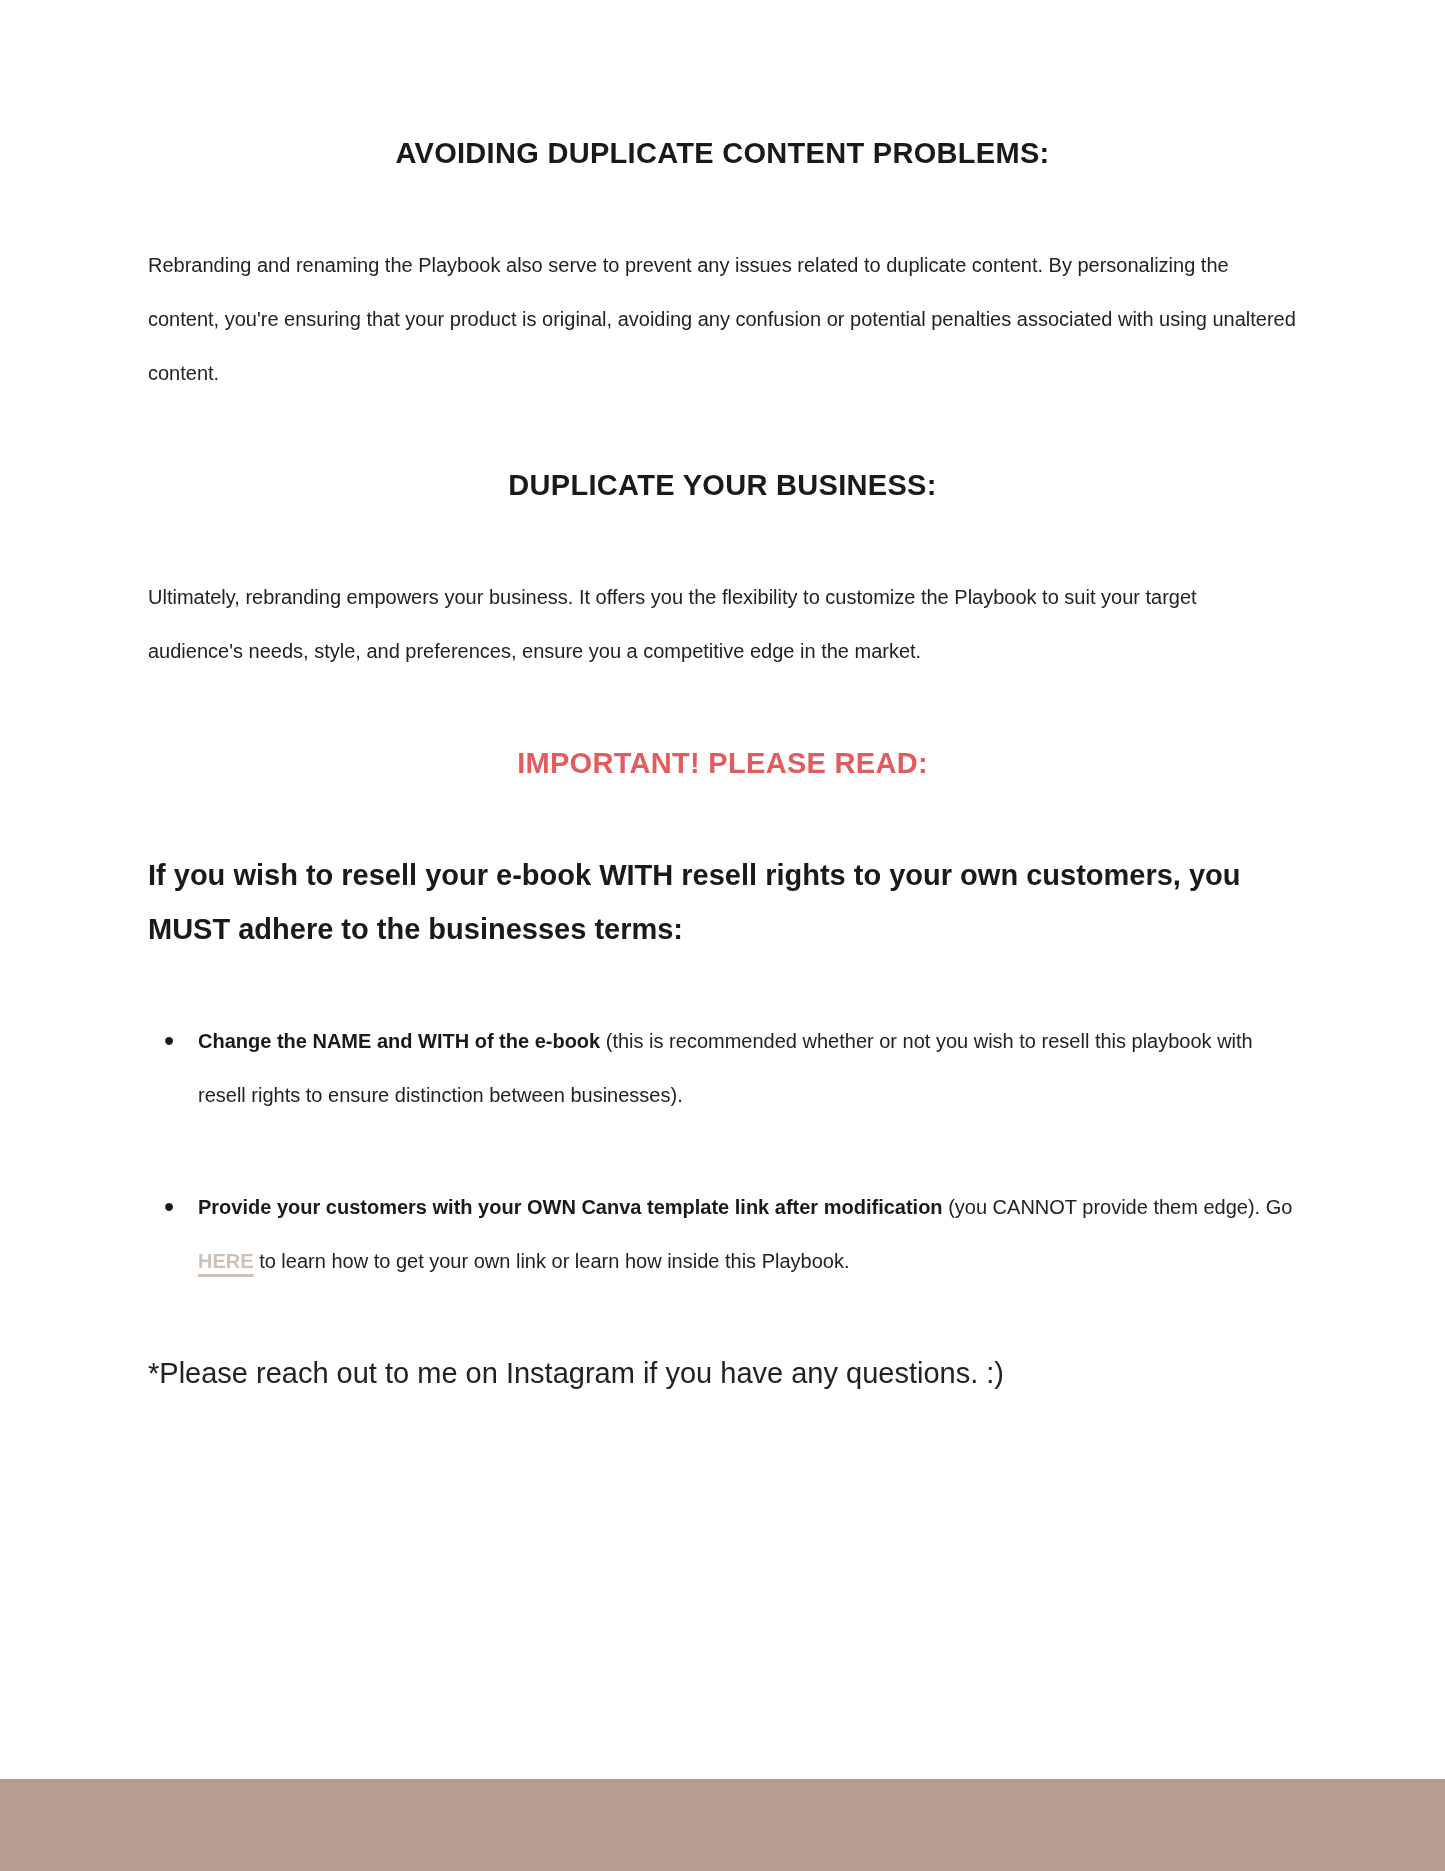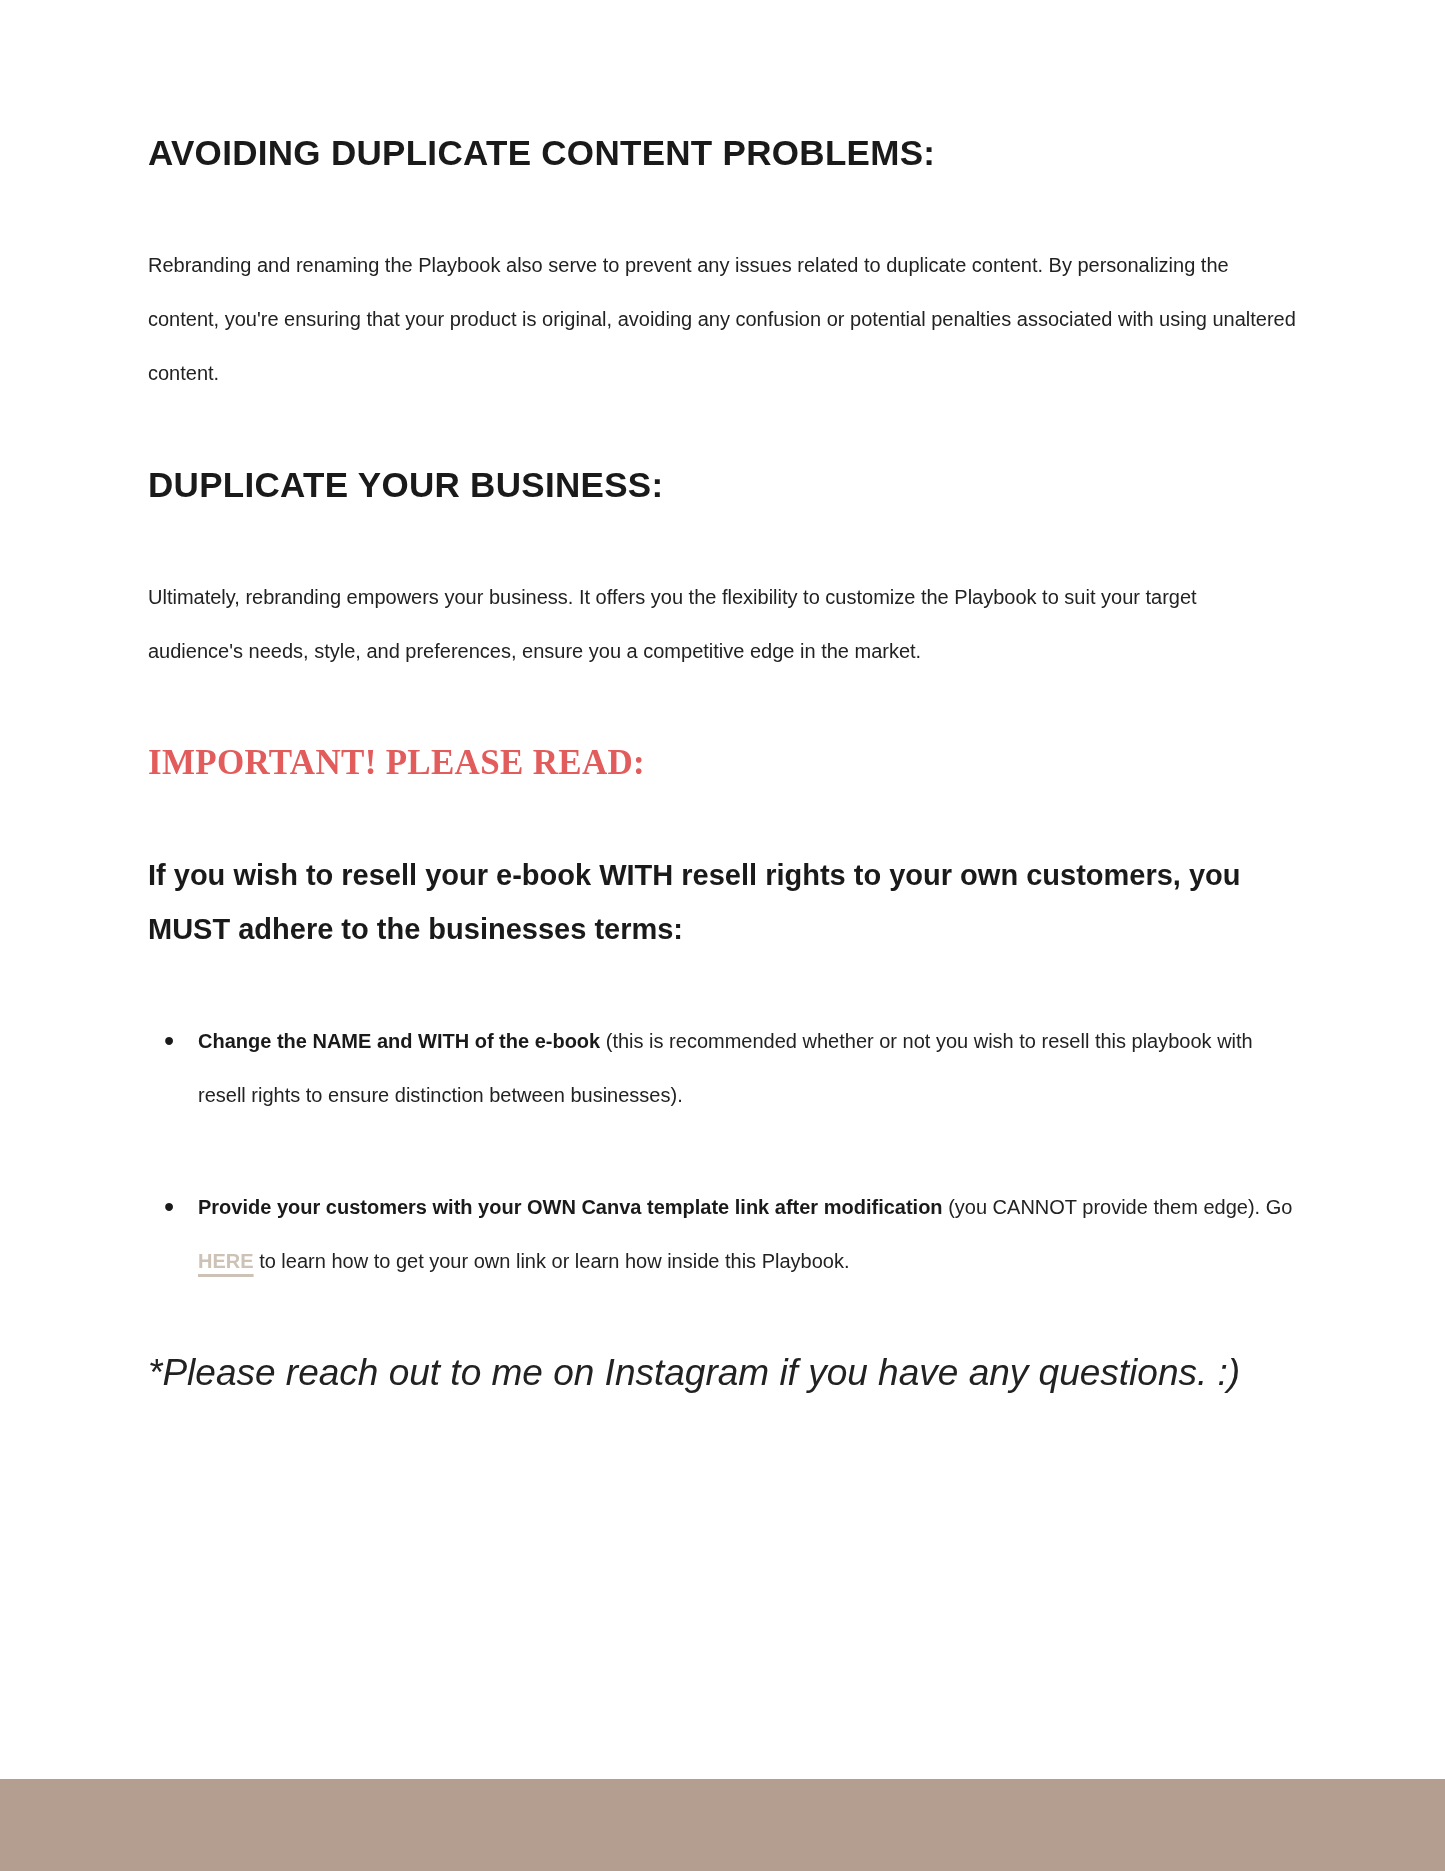--- a/index.html
+++ b/index.html
@@ -11,27 +11,28 @@
     color: var(--text, #222222);
     position: relative;
     overflow: hidden;
   }
   .content {
     padding: 126px 148px 0 148px;
     box-sizing: border-box;
   }
   .block { margin: 0 0 58px 0; }
   .heading {
-    font-size: 35px;
+    font-size: 29px;
     font-weight: 700;
     line-height: 54px;
     color: var(--heading, #1a1a1a);
     letter-spacing: 0.3px;
+    text-align: center;
   }
-  .heading.red { color: var(--accent-red, #e25c5c); font-family: Liberation Serif, serif; }
+  .heading.red { color: var(--accent-red, #e25c5c); }
   .body-text {
     font-size: 20px;
     font-weight: 400;
     line-height: 54px;
     color: var(--text, #222222);
   }
   .bold-intro {
     font-size: 29px;
     font-weight: 700;
     line-height: 54px;
@@ -61,25 +62,24 @@
   .term-text .bold { font-weight: 700; color: var(--heading, #1a1a1a); }
   .inline-link {
     color: var(--link, #cdc2b5);
     font-weight: 700;
     text-decoration: underline;
     text-decoration-thickness: 3px;
     text-underline-offset: 6px;
     cursor: pointer;
   }
   .footer-note {
-    font-size: 37px;
+    font-size: 29px;
     font-weight: 400;
     line-height: 54px;
     color: var(--text, #222222);
-    font-style: italic;
   }
   .bottom-bar {
     position: absolute;
     left: 0;
     bottom: 0;
     width: 100%;
     height: 92px;
     background: var(--bottom-bar, #b49e90);
   }
 </style>

